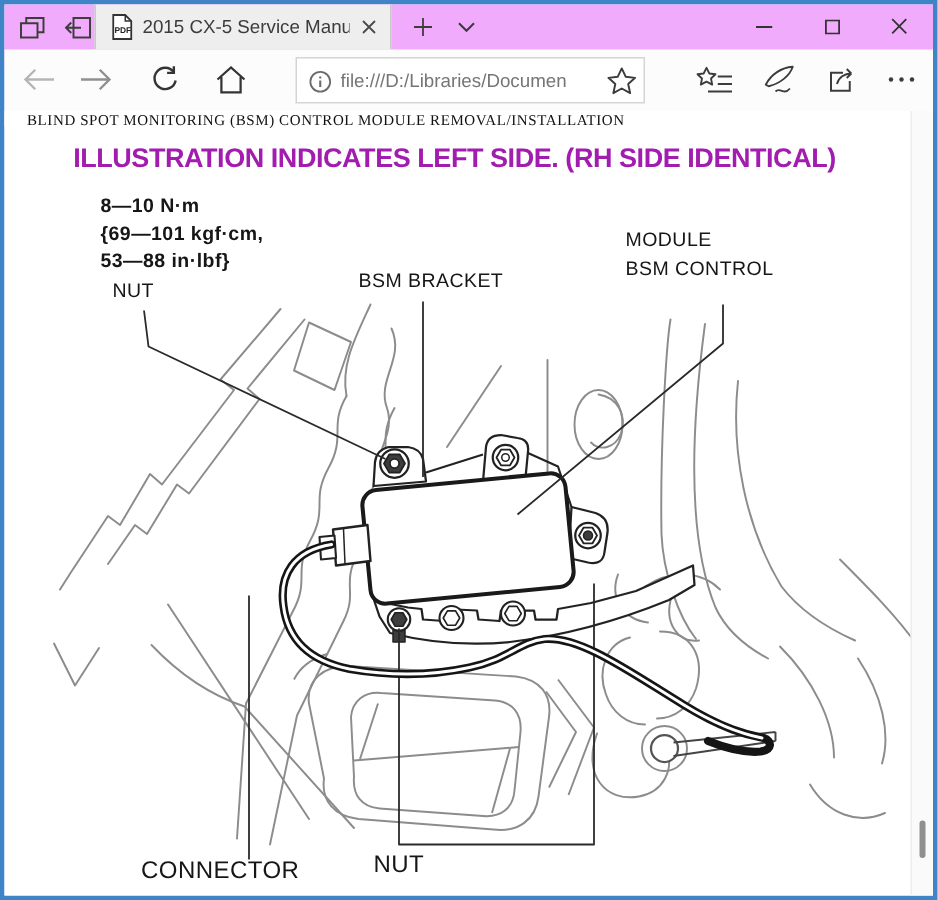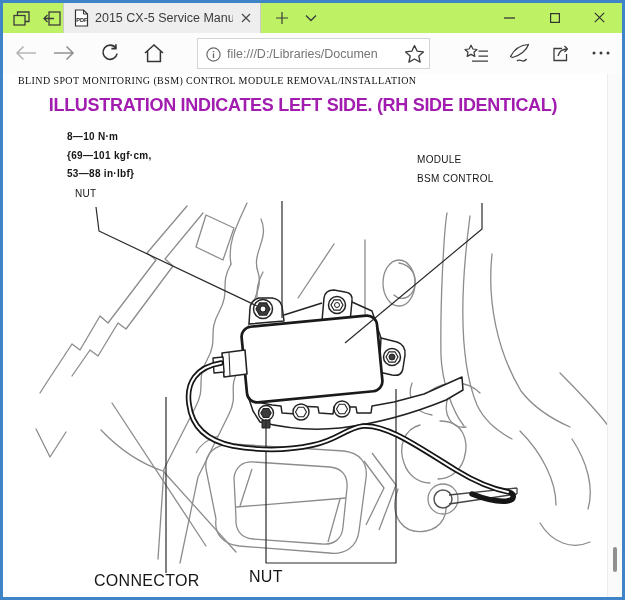--- a/index.html
+++ b/index.html
@@ -1,21 +1,21 @@
 <!DOCTYPE html>
 <html><head>
 <meta charset="utf-8">
 <style>
   * { margin:0; padding:0; box-sizing:border-box; }
   html,body { width:625px; height:600px; }
   body { font-family:"Liberation Sans", sans-serif; background:#fff; overflow:hidden; }
   .window { position:absolute; left:0; top:0; width:625px; height:600px;
             border:3px solid #3f84c7; background:#fff; }
   
-  .titlebar { position:absolute; left:0; top:0; width:619px; height:42px; background:#bef264; }
+  .titlebar { position:absolute; left:0; top:0; width:619px; height:42px; background:#f0abfc; }
   .tb-btn { position:absolute; top:3px; width:26px; height:24px; display:flex; align-items:center; justify-content:center; }
   .tab { position:absolute; left:60px; top:0; width:198px; height:30px; background:#eeeeee;
          border-left:1px solid #c9c9c9; border-right:1px solid #c9c9c9; display:flex; align-items:center; }
   .tab-title { position:absolute; left:31px; right:27px; font-size:12.5px; color:#3c3c3c;
                white-space:nowrap; overflow:hidden; }
   .tab-close { position:absolute; right:5px; top:6px; width:18px; height:18px; display:flex; align-items:center; justify-content:center; }
   .newtab { position:absolute; left:266px; top:3px; width:26px; height:24px; display:flex; align-items:center; justify-content:center; }
   .tabchev { position:absolute; left:296px; top:4px; width:24px; height:22px; display:flex; align-items:center; justify-content:center; }
   .winctl { position:absolute; top:0; width:45px; height:29px; display:flex; align-items:center; justify-content:center; }
   .wc-min { right:90px; } .wc-max { right:45px; } .wc-close { right:0; }
@@ -27,21 +27,21 @@
                 border:1px solid #d4d4d4; display:flex; align-items:center; }
   .addr-url { position:absolute; left:29px; right:26px; font-size:12.5px; color:#757575; white-space:nowrap; overflow:hidden; }
   .addr-info { position:absolute; left:8px; top:8px; }
   .addr-star { position:absolute; right:3px; top:5px; width:22px; height:21px; }
   
   .content { position:absolute; left:0; top:71px; width:619px; height:523px; background:#ffffff; overflow:hidden; }
   .doc-header { position:absolute; left:15px; top:1px; font-family:Liberation Serif, serif;
                 font-size:10px; letter-spacing:0.4px; color:#111; white-space:nowrap; }
   .doc-title { position:absolute; left:0; top:21px; width:600px; text-align:center;
                font-size:18px; font-weight:700; letter-spacing:-0.3px; color:#a21caf; white-space:nowrap; }
-  .lbl { position:absolute; font-size:10px; color:#161616; letter-spacing:0.3px; white-space:nowrap; line-height:18.5px; }
+  .lbl { position:absolute; font-size:13px; color:#161616; letter-spacing:0.3px; white-space:nowrap; line-height:18.5px; }
   .lbl-bold { font-weight:700; }
   .illus { position:absolute; left:0; top:0; width:619px; height:523px; }
   
   .scroll-track { position:absolute; right:0; top:0; width:15px; height:523px; background:#fafafa; border-left:1px solid #ededed; }
   .scroll-thumb { position:absolute; right:5px; top:473px; width:4px; height:25px; background:#8f8f8f; border-radius:2px; }
   svg { display:block; }
 </style>
 </head>
 <body>
 
@@ -280,20 +280,21 @@
 
     <div class="doc-header">BLIND SPOT MONITORING (BSM) CONTROL MODULE REMOVAL/INSTALLATION</div>
     <div class="doc-title">ILLUSTRATION INDICATES LEFT SIDE. (RH SIDE IDENTICAL)</div>
 
     <div class="lbl lbl-bold" style="left:64px; top:54px;">
       <div>8—10 N·m</div>
       <div>{69—101 kgf·cm,</div>
       <div>53—88 in·lbf}</div>
     </div>
     <div class="lbl" style="left:72px; top:111px;">NUT</div>
+    <div class="lbl" style="left:236px; top:104px;">BSM BRACKET</div>
     <div class="lbl" style="left:414px; top:77px;">
       <div>MODULE</div>
       <div>BSM CONTROL</div>
     </div>
     <div class="lbl" style="left:91px; top:498px; font-size:16px;text-align:right;">CONNECTOR</div>
     <div class="lbl" style="left:246px; top:494px; font-size:16px;">NUT</div>
 
     <div class="scroll-track">
       <div class="scroll-thumb"></div>
     </div>

